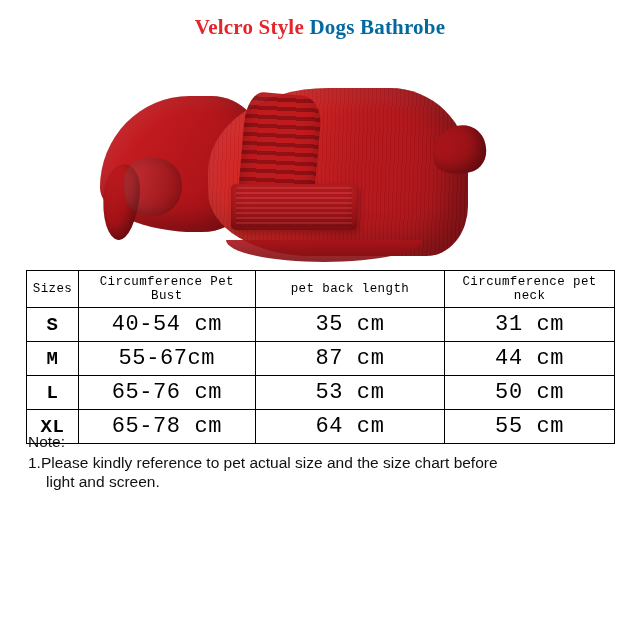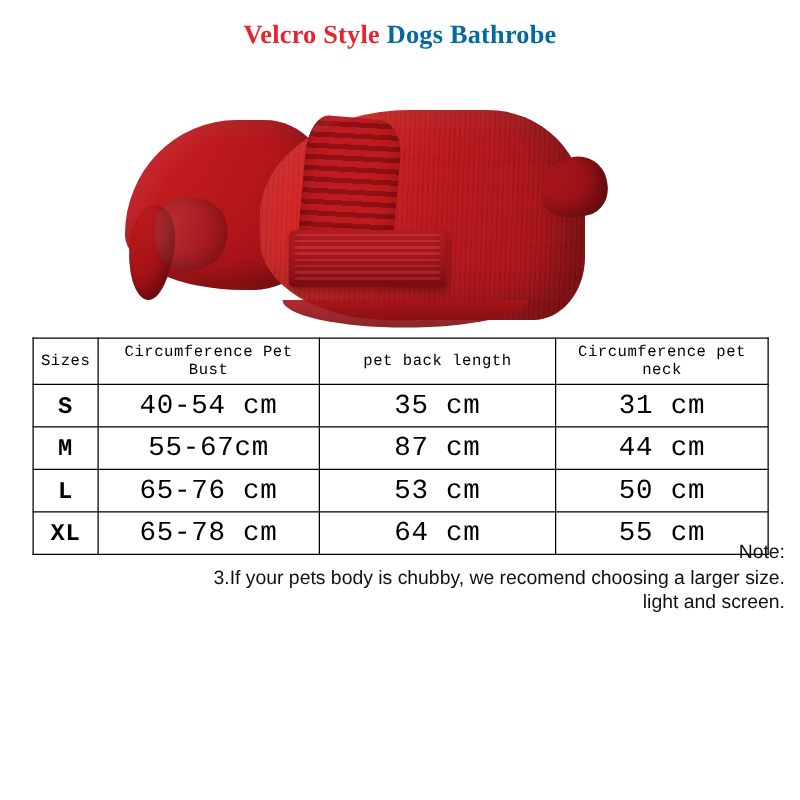--- a/index.html
+++ b/index.html
@@ -182,21 +182,20 @@
   
   .notes {
     position: absolute;
     left: 28px;
     top: 432px;
     width: 600px;
     font-family: "Liberation Sans", sans-serif;
     font-size: 15.5px;
     line-height: 19.5px;
     color: #111111;
-    text-align: right;
   }
   .notes .note-head { margin-bottom: 1px; }
   .notes .note-line { white-space: pre-wrap; }
   .notes .indent { padding-left: 18px; }
 </style>
 </head>
 <body>
 
 <div class="title">
   <span class="accent">Velcro Style</span><span class="main"> Dogs Bathrobe</span>
@@ -257,15 +256,15 @@
         <td>65-78  cm</td>
         <td>64  cm</td>
         <td>55  cm</td>
       </tr>
     </tbody>
   </table>
 </div>
 
 <div class="notes">
   <div class="note-head">Note:</div>
-  <div class="note-line">3.If your pets body is chubby, we recomend choosing a larger size.</div>
+  <div class="note-line">1.Please kindly reference to pet actual size and the size chart before</div>
   <div class="note-line indent">light and screen.</div>
 </div>
 
 </body></html>

